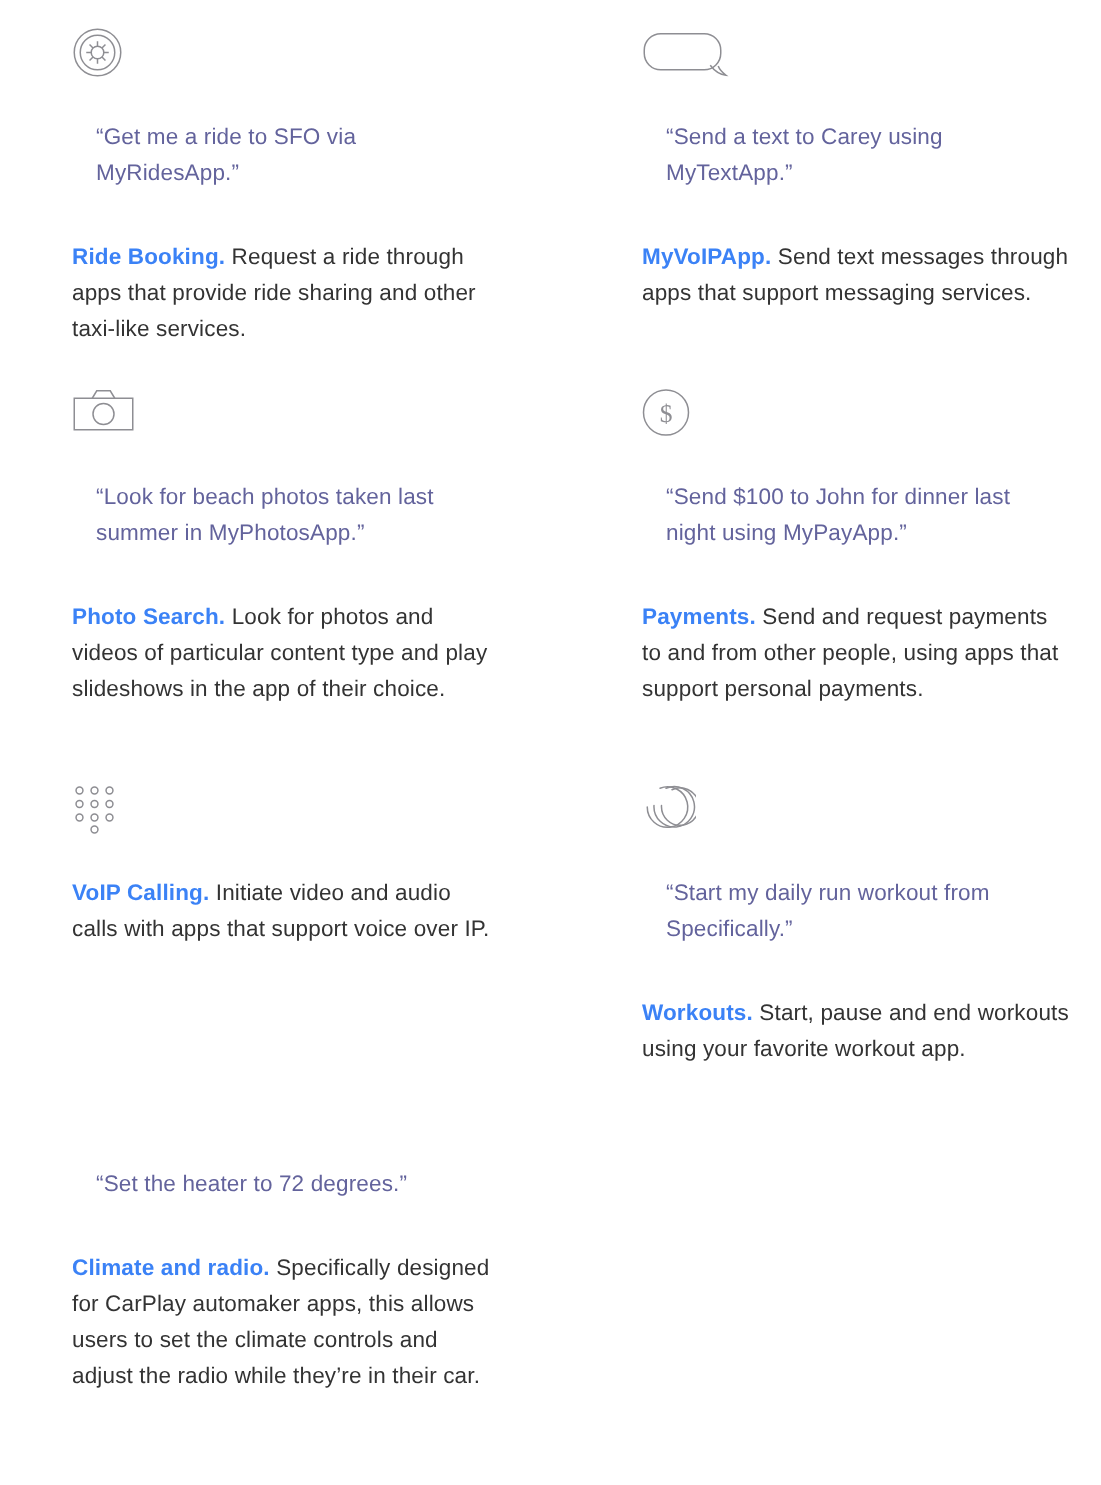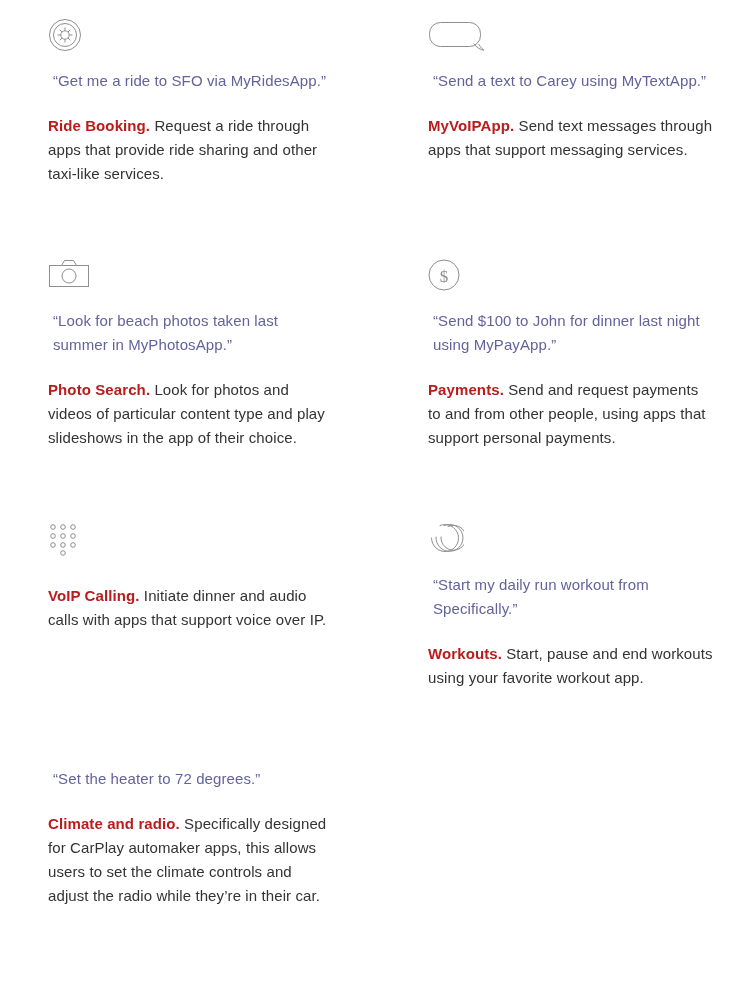--- a/index.html
+++ b/index.html
@@ -47,41 +47,41 @@
     height: 46px;
     display: block;
     position: relative;
   }
 
   .icon-wrap svg {
     display: block;
   }
 
   .quote {
-    margin: 5px;
+    margin: 16px;
     font-size: 15px;
     line-height: 24px;
     color: #63639c;
     letter-spacing: 0.1px;
     font-weight: 400;
   }
 
   .desc {
     margin: 0;
     padding-top: 16px;
     font-size: 15px;
     line-height: 24px;
     color: #333333;
     letter-spacing: 0.1px;
     font-weight: 400;
   }
 
   .desc .term {
     font-weight: 700;
-    color: #b91c1c;
+    color: #3b82f6;
   }
 </style>
 </head>
 <body>
 
 <div class="page">
   <div class="grid">
 
     <div class="feature col-1 row-1">
       <div class="icon-wrap">
@@ -149,21 +149,21 @@
             <circle cx="5" cy="14" r="2.3"></circle>
             <circle cx="15" cy="14" r="2.3"></circle>
             <circle cx="25" cy="14" r="2.3"></circle>
             <circle cx="5" cy="23" r="2.3"></circle>
             <circle cx="15" cy="23" r="2.3"></circle>
             <circle cx="25" cy="23" r="2.3"></circle>
             <circle cx="15" cy="31" r="2.3"></circle>
           </g>
         </svg>
       </div>
-      <p class="desc"><span class="term">VoIP Calling.</span><span> Initiate dinner and audio calls with apps that support voice over IP.</span></p>
+      <p class="desc"><span class="term">VoIP Calling.</span><span> Initiate video and audio calls with apps that support voice over IP.</span></p>
     </div>
 
     <div class="feature col-2 row-3">
       <div class="icon-wrap">
         <svg width="36" height="34" viewBox="0 0 36 34" fill="none">
           <g stroke="#8e8e93" stroke-width="1" fill="none" stroke-linecap="round">
             <path d="M12 3.5 A13.5 13.5 0 1 1 3.5 16"></path>
             <path d="M16 3.5 A13.5 13.5 0 1 1 8 15"></path>
             <path d="M20 4.5 A12.5 12.5 0 1 1 13 15"></path>
           </g>

